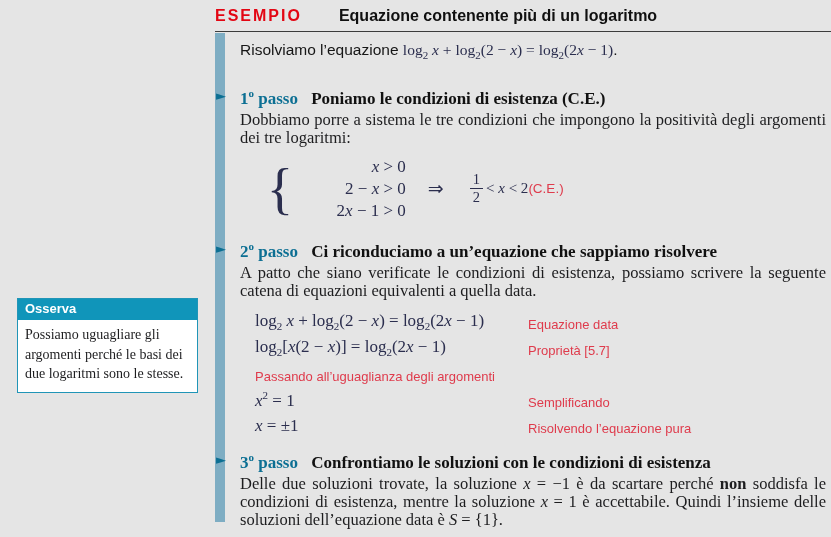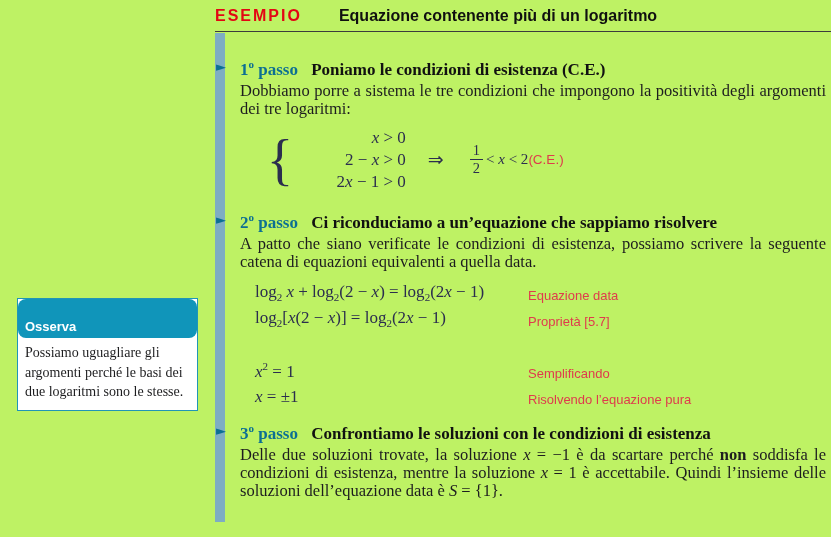--- a/index.html
+++ b/index.html
@@ -7,21 +7,21 @@
     --annotation-red:#df3b4c;
     --step-teal:#0c6f93;
     --sidebar-teal:#7eadc3;
     --aside-header-teal:#1095ba;
     --aside-border-teal:#2095b7;
     --math-ink:#2b2e4e;
     --body-ink:#1d1d1f;
     --rule-ink:#3c3c3c;
   }
   html,body{margin:0;padding:0;background:#fff;}
-  #page{position:relative;width:831px;height:537px;background:#bef264;overflow:hidden;
+  #page{position:relative;width:831px;height:537px;background:#e5e5e5;overflow:hidden;
         font-family:"Liberation Serif",serif;color:var(--body-ink);}
 
   
   .header{position:absolute;left:215px;top:7px;display:flex;align-items:baseline;gap:24px;
           font-family:"Liberation Sans",sans-serif;}
   .kicker{color:var(--kicker-red);font-weight:700;font-size:16px;letter-spacing:2px;}
   .ex-title{color:#101010;font-weight:700;font-size:16px;margin-left:13px;}
   .rule{position:absolute;left:215px;top:31px;width:616px;border-top:1.6px solid var(--rule-ink);}
 
   
@@ -59,38 +59,39 @@
   
   .chain{margin-top:6px;}
   .chain-row{display:flex;align-items:flex-end;padding-left:15px;height:26px;}
   .eq{flex:0 0 273px;font-size:17px;}
   .note{font-family:"Liberation Sans",sans-serif;font-size:13px;color:var(--annotation-red);}
 
   
   .aside{position:absolute;left:17px;top:298px;width:181px;border:1.6px solid var(--aside-border-teal);
          background:#fff;box-sizing:border-box;}
   .aside-header{background:var(--aside-header-teal);color:#fff;font-family:"Liberation Sans",sans-serif;
-                font-weight:700;font-size:13px;padding:20px 7px 4px;border-radius:8px;}
+                font-weight:700;font-size:13px;padding:2px 7px 4px;}
   .aside-body{font-size:14px;line-height:19.5px;padding:5px 7px 8px;color:var(--body-ink);}
 </style>
 </head>
 <body>
 
 <div id="page">
 
   <div class="header">
     <span class="kicker">ESEMPIO</span>
     <span class="ex-title">Equazione contenente più di un logaritmo</span>
   </div>
   <div class="rule"></div>
 
   <div class="vbar"></div>
 
   <div class="content">
 
+    <div class="intro">Risolviamo l’equazione <span class="math">log<sub>2</sub> <i>x</i> + log<sub>2</sub>(2 − <i>x</i>) = log<sub>2</sub>(2<i>x</i> − 1)</span>.</div>
 
     <div class="step-heading">
       <span class="arrow-icon">►</span>
       <span class="step-label">1<sup>o</sup> passo</span>
       <span class="step-title">Poniamo le condizioni di esistenza (C.E.)</span>
     </div>
     <div class="step-body">Dobbiamo porre a sistema le tre condizioni che impongono la positività degli argomenti dei tre logaritmi:</div>
 
     <div class="system">
       <span class="brace">{</span>
@@ -118,20 +119,21 @@
     <div class="chain">
       <div class="chain-row">
         <span class="eq math">log<sub>2</sub> <i>x</i> + log<sub>2</sub>(2 − <i>x</i>) = log<sub>2</sub>(2<i>x</i> − 1)</span>
         <span class="note">Equazione data</span>
       </div>
       <div class="chain-row">
         <span class="eq math">log<sub>2</sub>[<i>x</i>(2 − <i>x</i>)] = log<sub>2</sub>(2<i>x</i> − 1)</span>
         <span class="note">Proprietà [5.7]</span>
       </div>
       <div class="chain-row">
+        <span class="note">Passando all’uguaglianza degli argomenti</span>
       </div>
       <div class="chain-row">
         <span class="eq math"><i>x</i><sup>2</sup> = 1</span>
         <span class="note">Semplificando</span>
       </div>
       <div class="chain-row">
         <span class="eq math"><i>x</i> = ±1</span>
         <span class="note">Risolvendo l’equazione pura</span>
       </div>
     </div>

